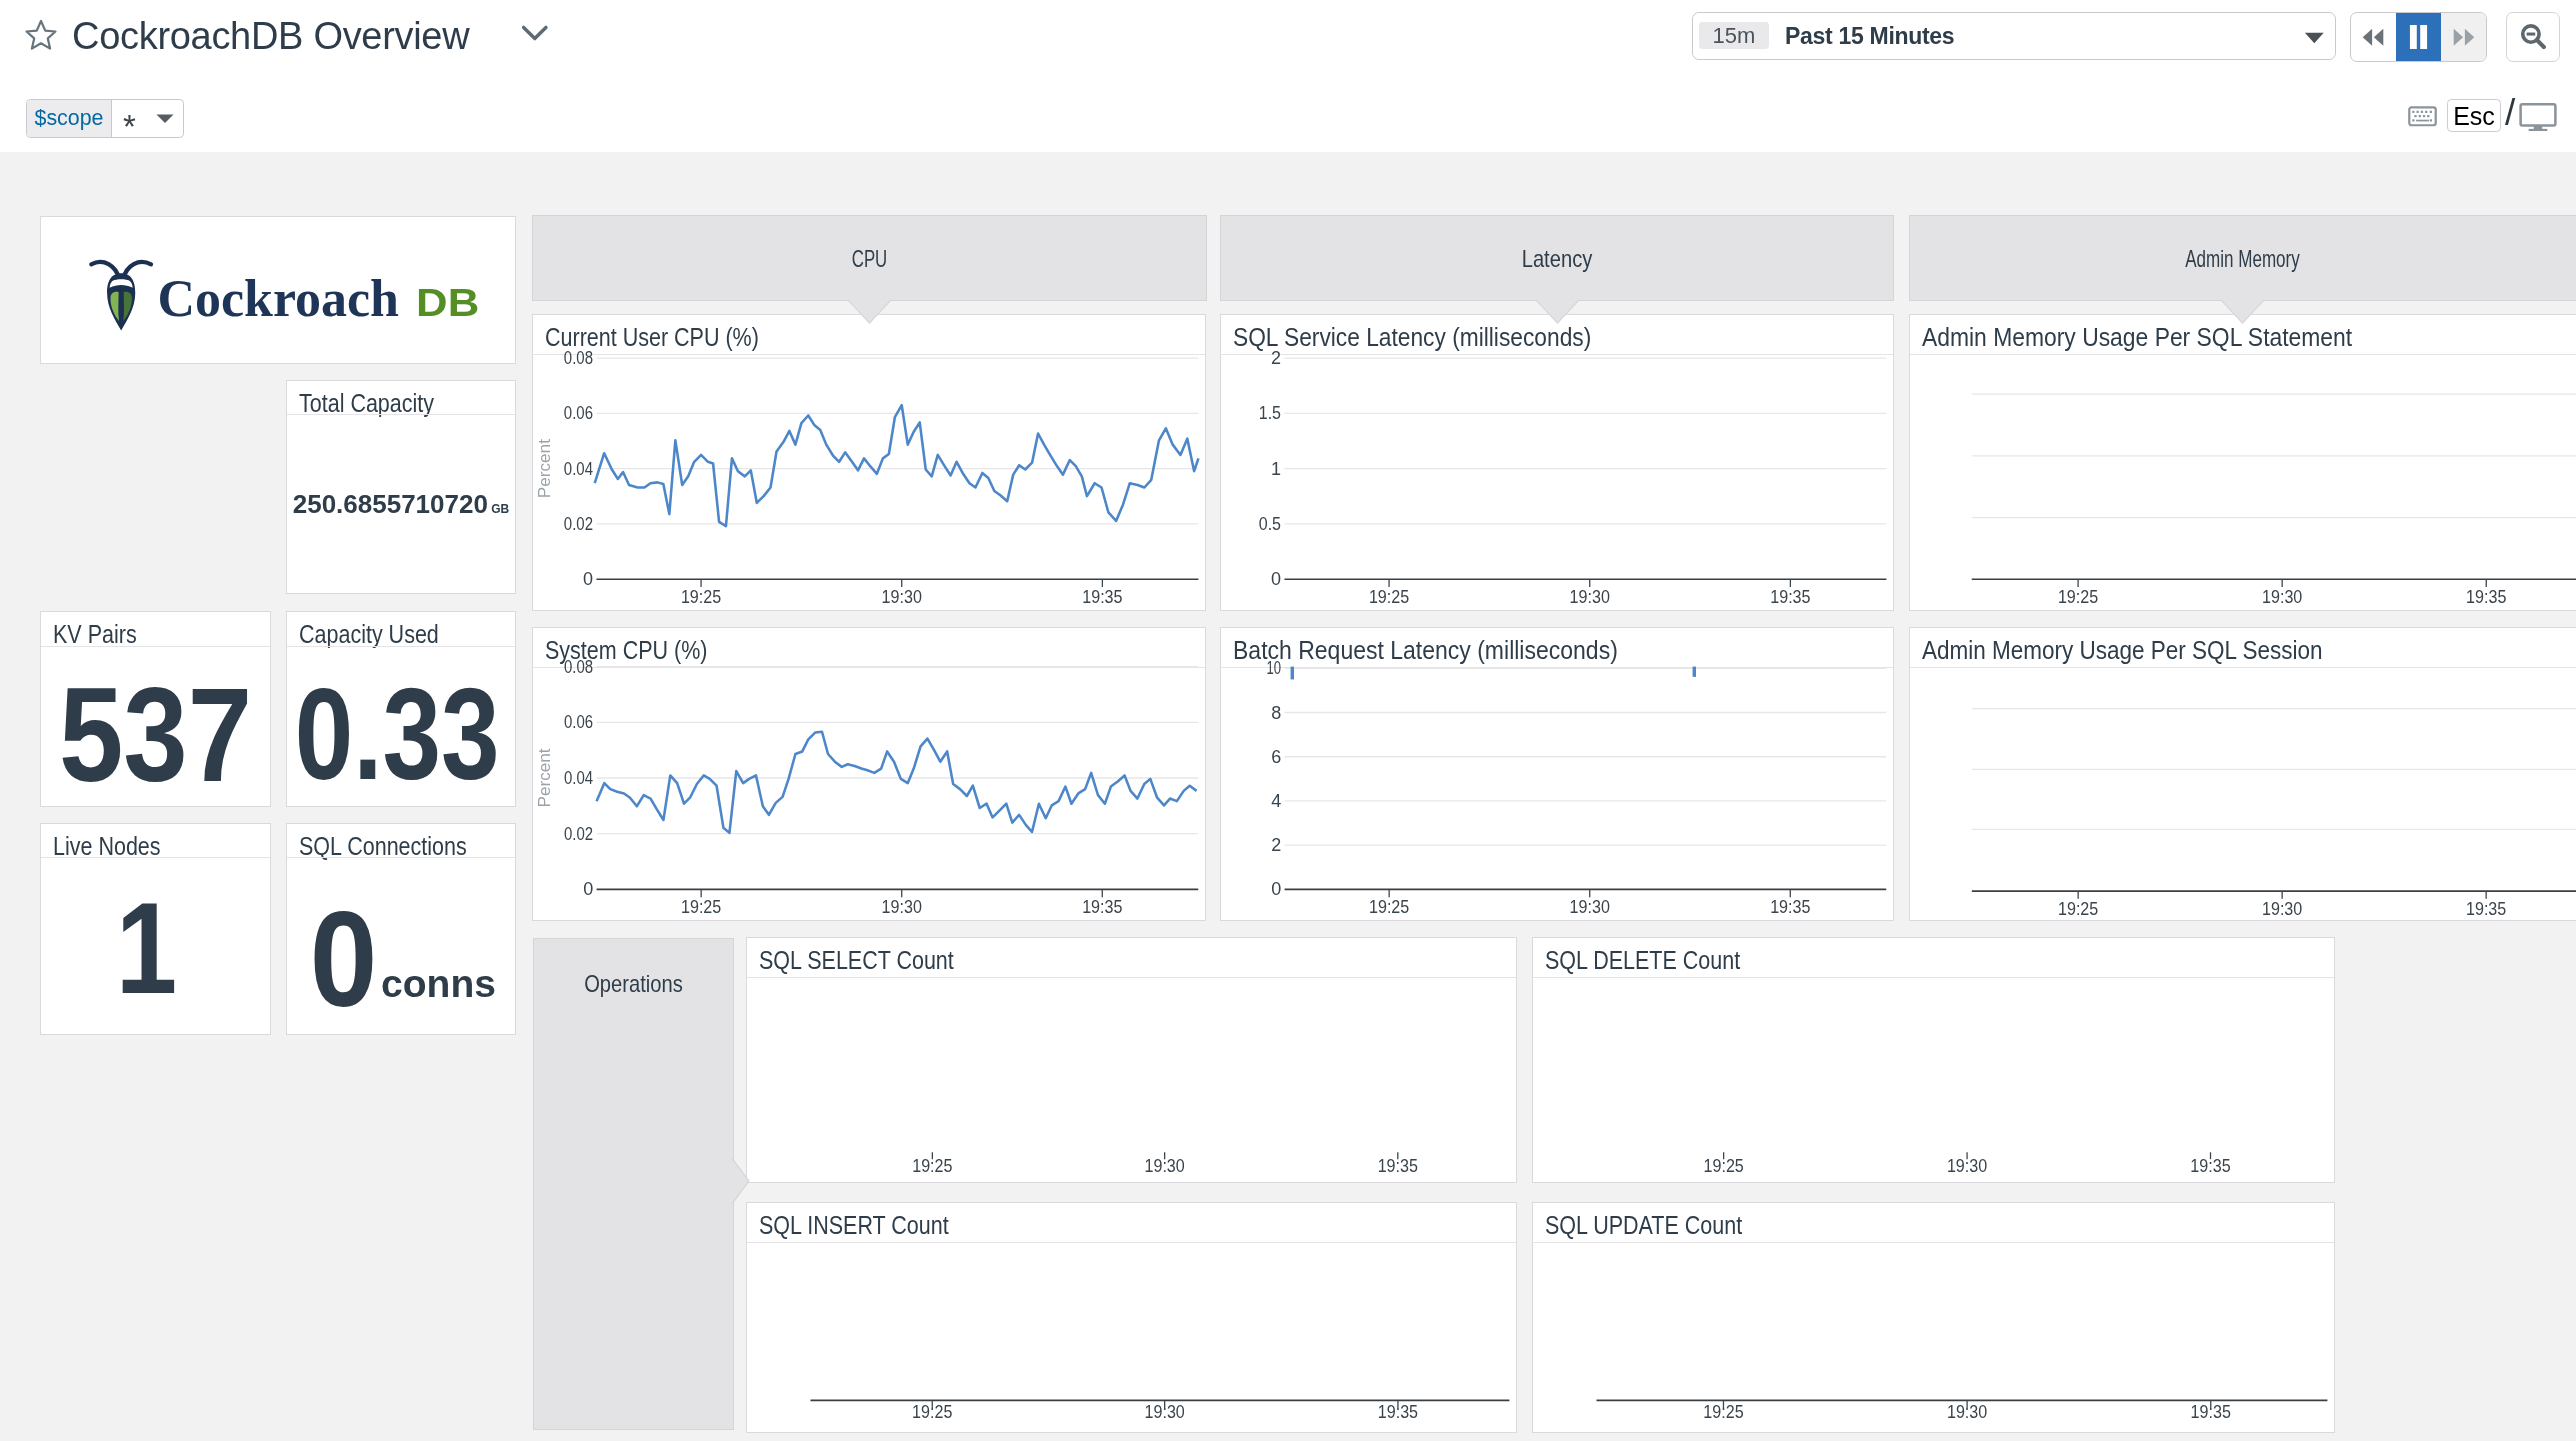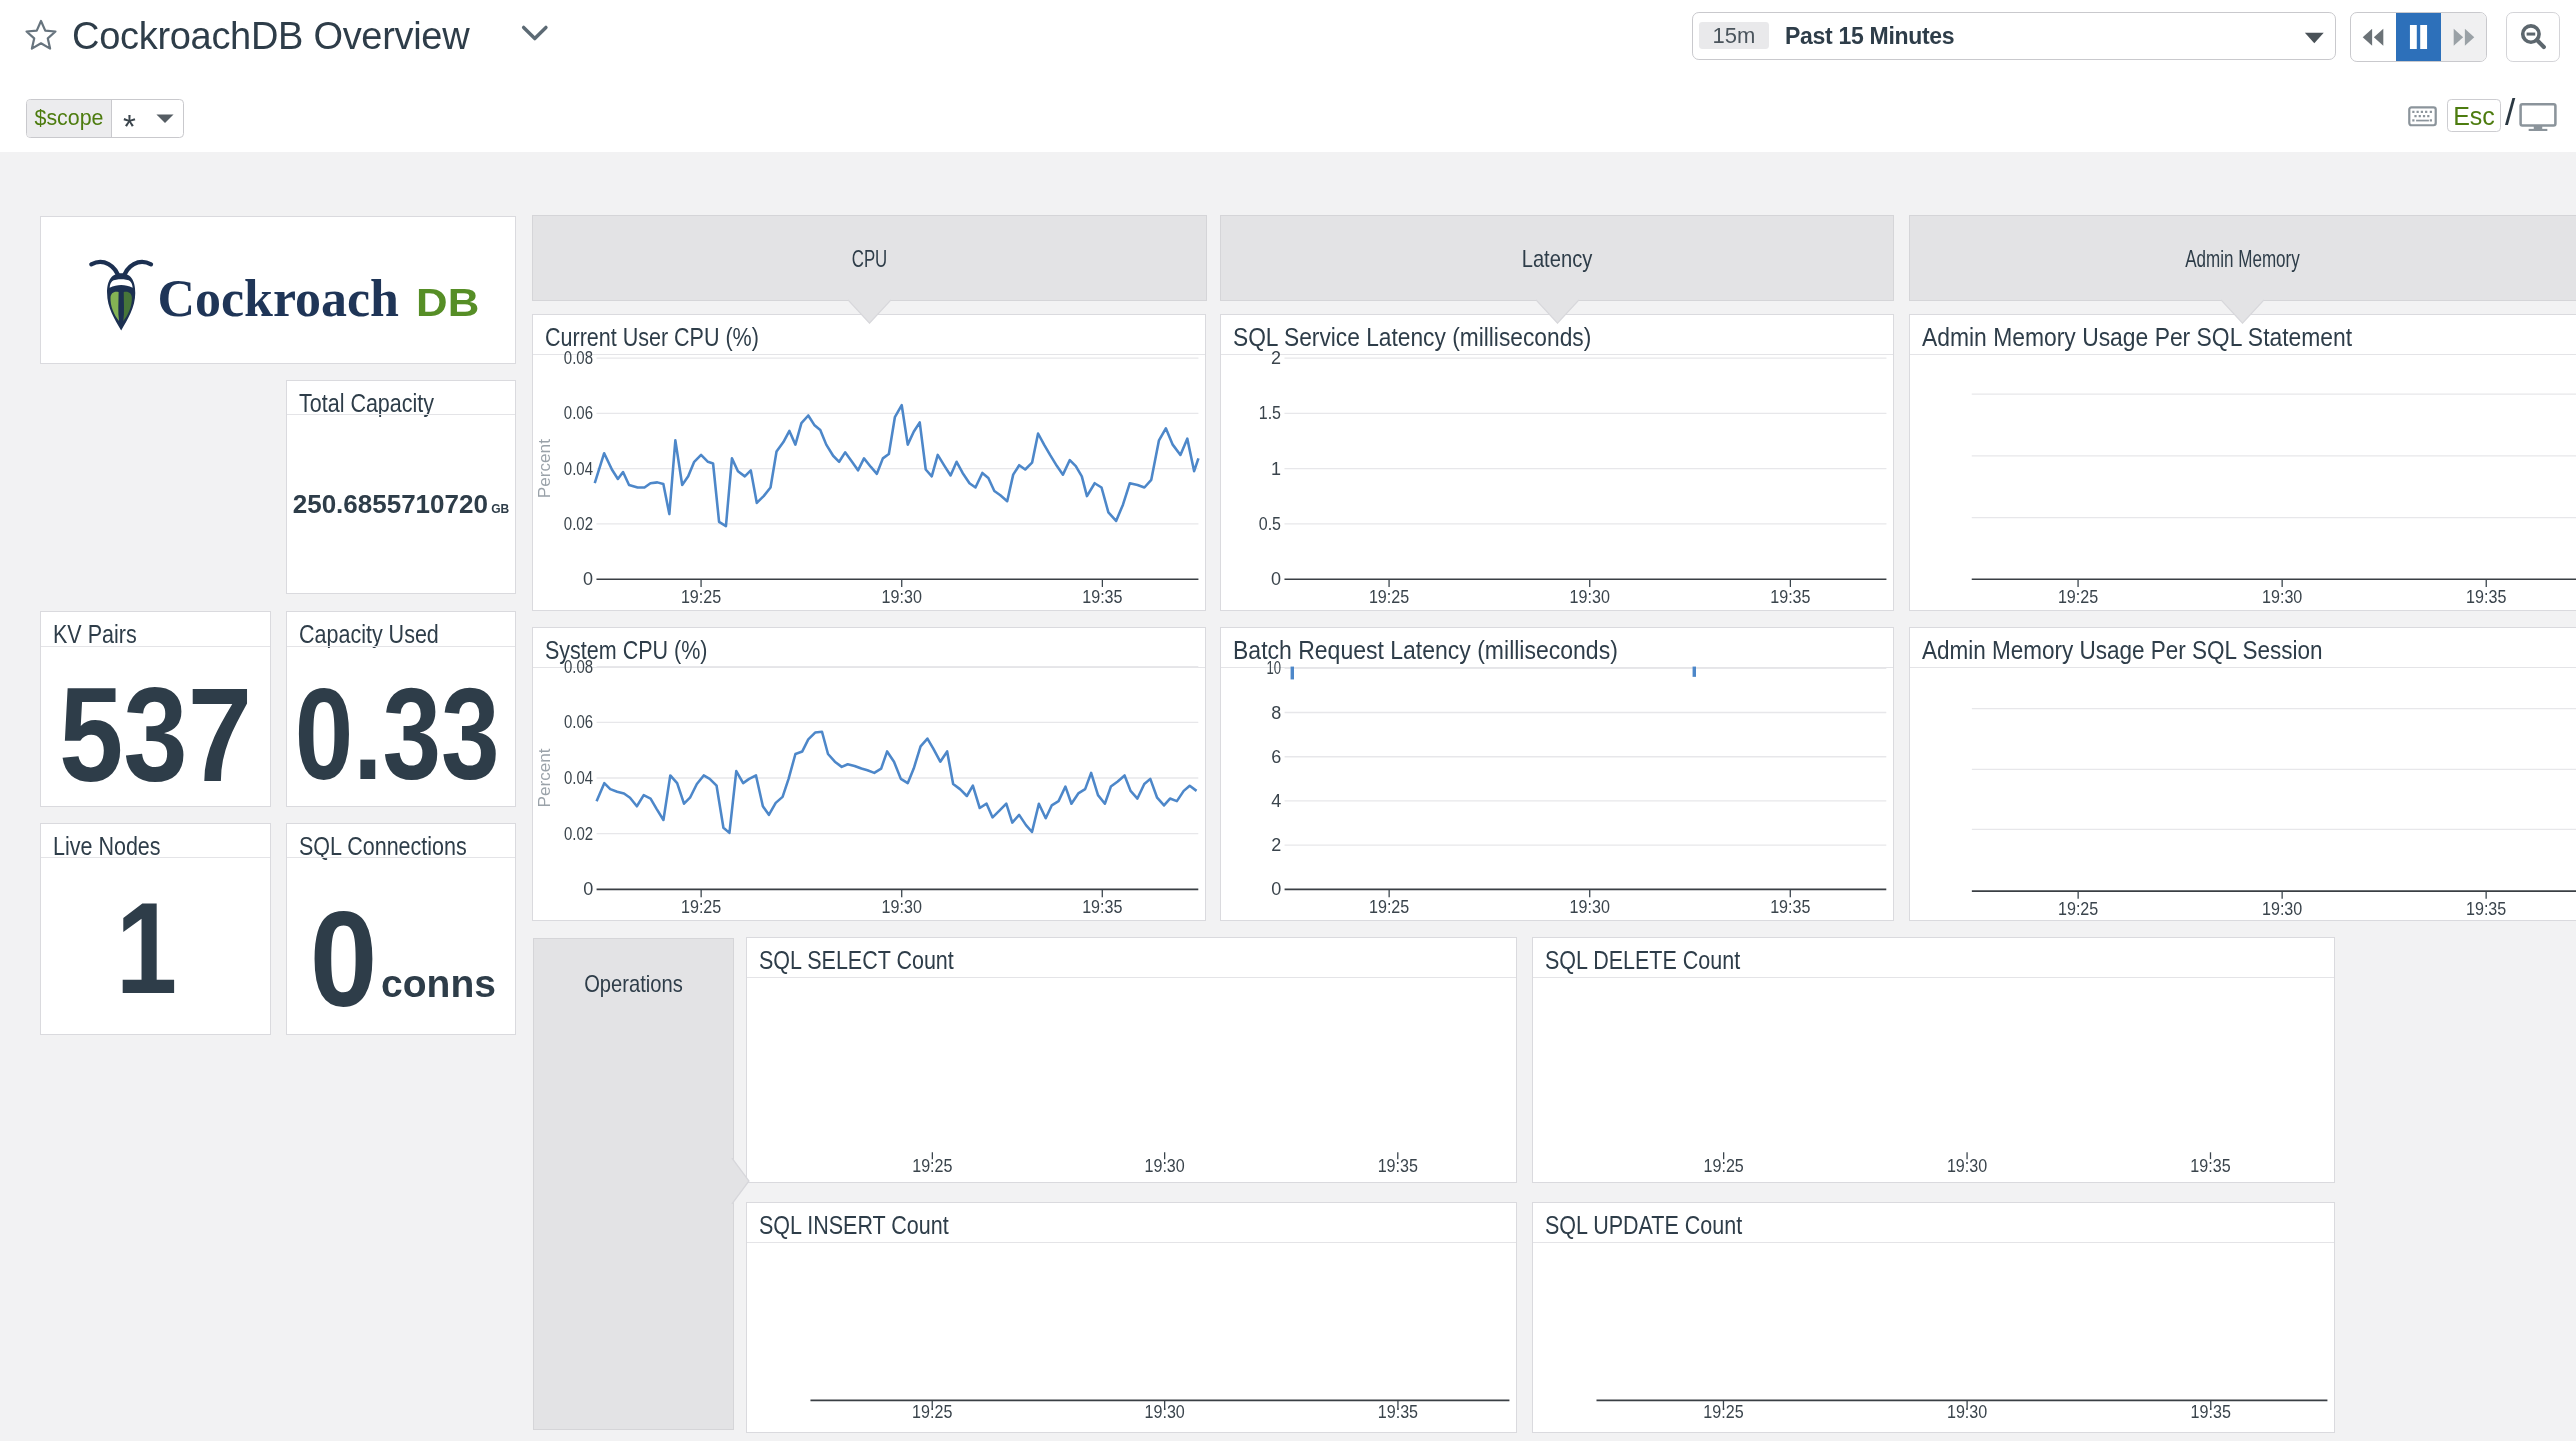--- a/index.html
+++ b/index.html
@@ -60,21 +60,21 @@
   </div>
 
   <div class="abs" style="left:2506px;top:12px;width:54px;height:50px;border:1.3px solid #d4d4d8;border-radius:6.9px;background:#fff;"></div>
   <svg class="abs" style="left:2518px;top:22px;" width="31" height="31" viewBox="0 0 36 36">
     <circle cx="15" cy="14" r="9.5" fill="none" stroke="#5d676e" stroke-width="4.2"></circle>
     <line x1="10" y1="14" x2="20" y2="14" stroke="#5d676e" stroke-width="3.5"></line>
     <line x1="22" y1="21" x2="30" y2="29" stroke="#5d676e" stroke-width="4.8" stroke-linecap="round"></line>
   </svg>
 
   <div class="abs" style="left:26px;top:99px;width:158px;height:39px;border:0.9px solid #c9c9cd;border-radius:4.3px;background:#fff;overflow:hidden;display:flex;">
-    <div style="width:85px;height:100%;background:#ececee;border-right:0.9px solid #c9c9cd;display:flex;align-items:center;justify-content:center;font-size:21.4px;color:#4d7c0f;">$scope</div>
+    <div style="width:85px;height:100%;background:#ececee;border-right:0.9px solid #c9c9cd;display:flex;align-items:center;justify-content:center;font-size:21.4px;color:#0369a1;">$scope</div>
     <div style="flex:1;display:flex;align-items:flex-start;padding-left:11px;padding-top:7.7px;font-size:33px;color:#3a444c;">*</div>
   </div>
   <svg class="abs" style="left:156px;top:114px;" width="18" height="9.4" viewBox="0 0 21 11">
         <path d="M0.5 0.5 L20.5 0.5 L10.5 10.5 Z" fill="#555d63"></path>
       </svg>
 
   <svg class="abs" style="left:2408px;top:106px;" width="29" height="20.6" viewBox="0 0 34 24">
     <rect x="1.5" y="1.5" width="31" height="21" rx="2.5" fill="none" stroke="#8b949b" stroke-width="2.6"></rect>
     <g fill="#8b949b">
       <rect x="5" y="5.5" width="2.6" height="2.6"></rect>
@@ -84,21 +84,21 @@
           <rect x="25.5" y="5.5" width="2.6" height="2.6"></rect>
       <rect x="7.5" y="10.5" width="2.6" height="2.6"></rect>
           <rect x="12.5" y="10.5" width="2.6" height="2.6"></rect>
           <rect x="17.5" y="10.5" width="2.6" height="2.6"></rect>
           <rect x="22.5" y="10.5" width="2.6" height="2.6"></rect>
       <rect x="5" y="15.5" width="2.6" height="2.6"></rect>
           <rect x="9.5" y="16" width="15" height="2"></rect>
           <rect x="25.5" y="15.5" width="2.6" height="2.6"></rect>
     </g>
   </svg>
-  <div class="abs" style="left:2447px;top:99px;width:54px;height:33px;border:1.3px solid #cdcdd1;border-radius:4.3px;background:#fff;text-align:center;line-height:32px;font-size:25px;color:#4d7c0f;">Esc</div>
+  <div class="abs" style="left:2447px;top:99px;width:54px;height:33px;border:1.3px solid #cdcdd1;border-radius:4.3px;background:#fff;text-align:center;line-height:32px;font-size:25px;color:#000000;">Esc</div>
   <div class="abs" style="left:2505px;top:92px;font-size:37px;color:#2b3842;">/</div>
   <svg class="abs" style="left:2519px;top:103px;" width="38" height="28" viewBox="0 0 44 33">
     <rect x="1.5" y="1.5" width="41" height="25" rx="2" fill="#fff" stroke="#8b949b" stroke-width="3"></rect>
     <rect x="17" y="27" width="10" height="4" fill="#8b949b"></rect>
     <rect x="11" y="30.5" width="22" height="2.5" fill="#8b949b"></rect>
   </svg>
 </div>
 
 <div id="content">
 

